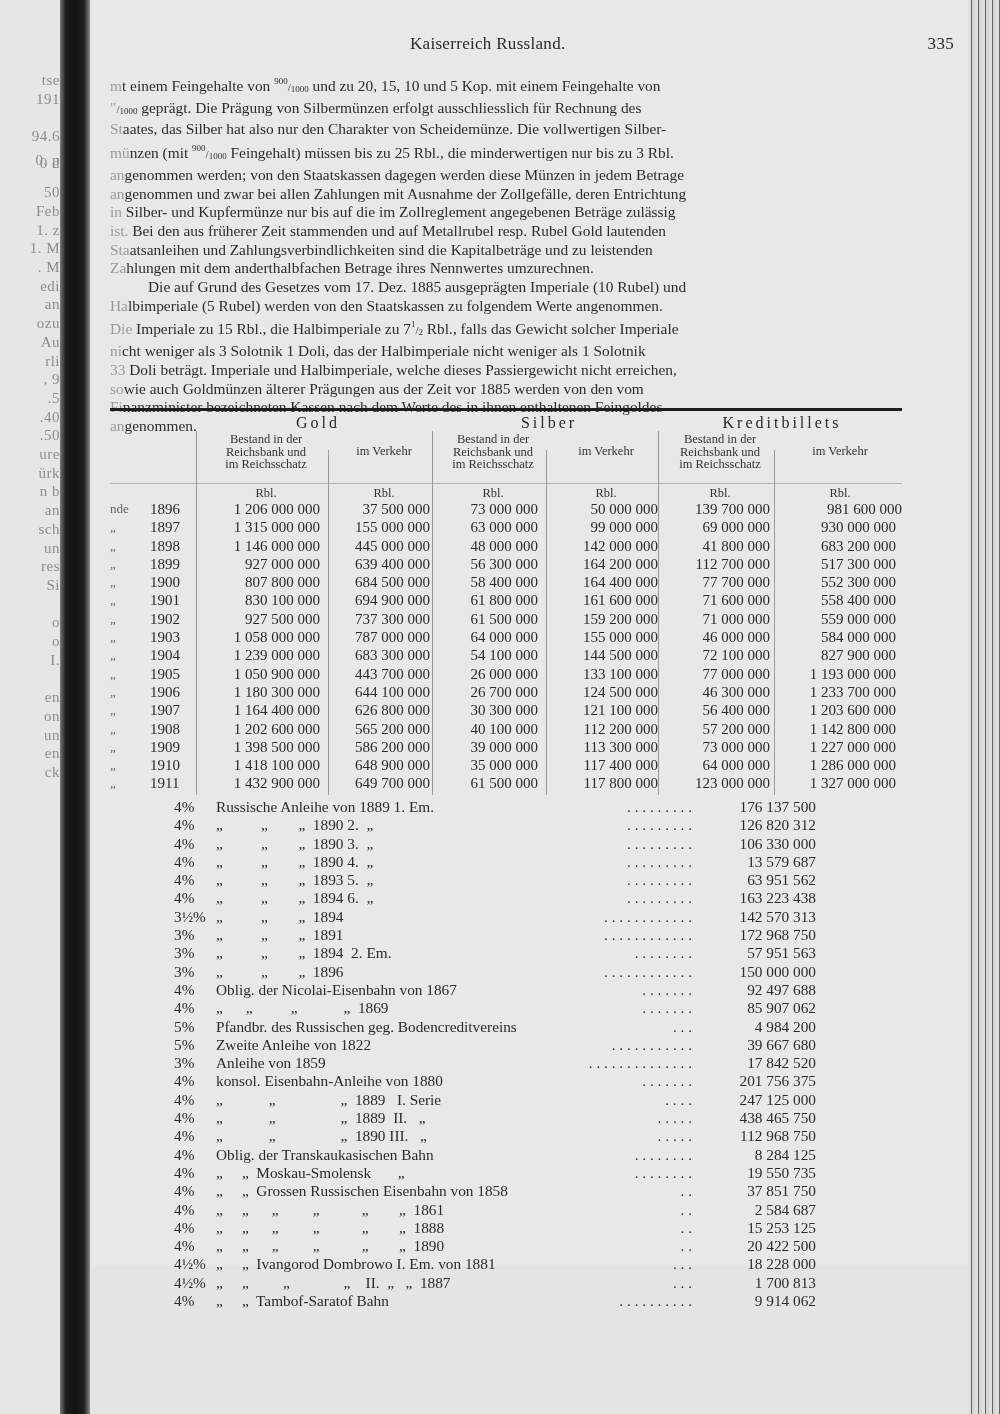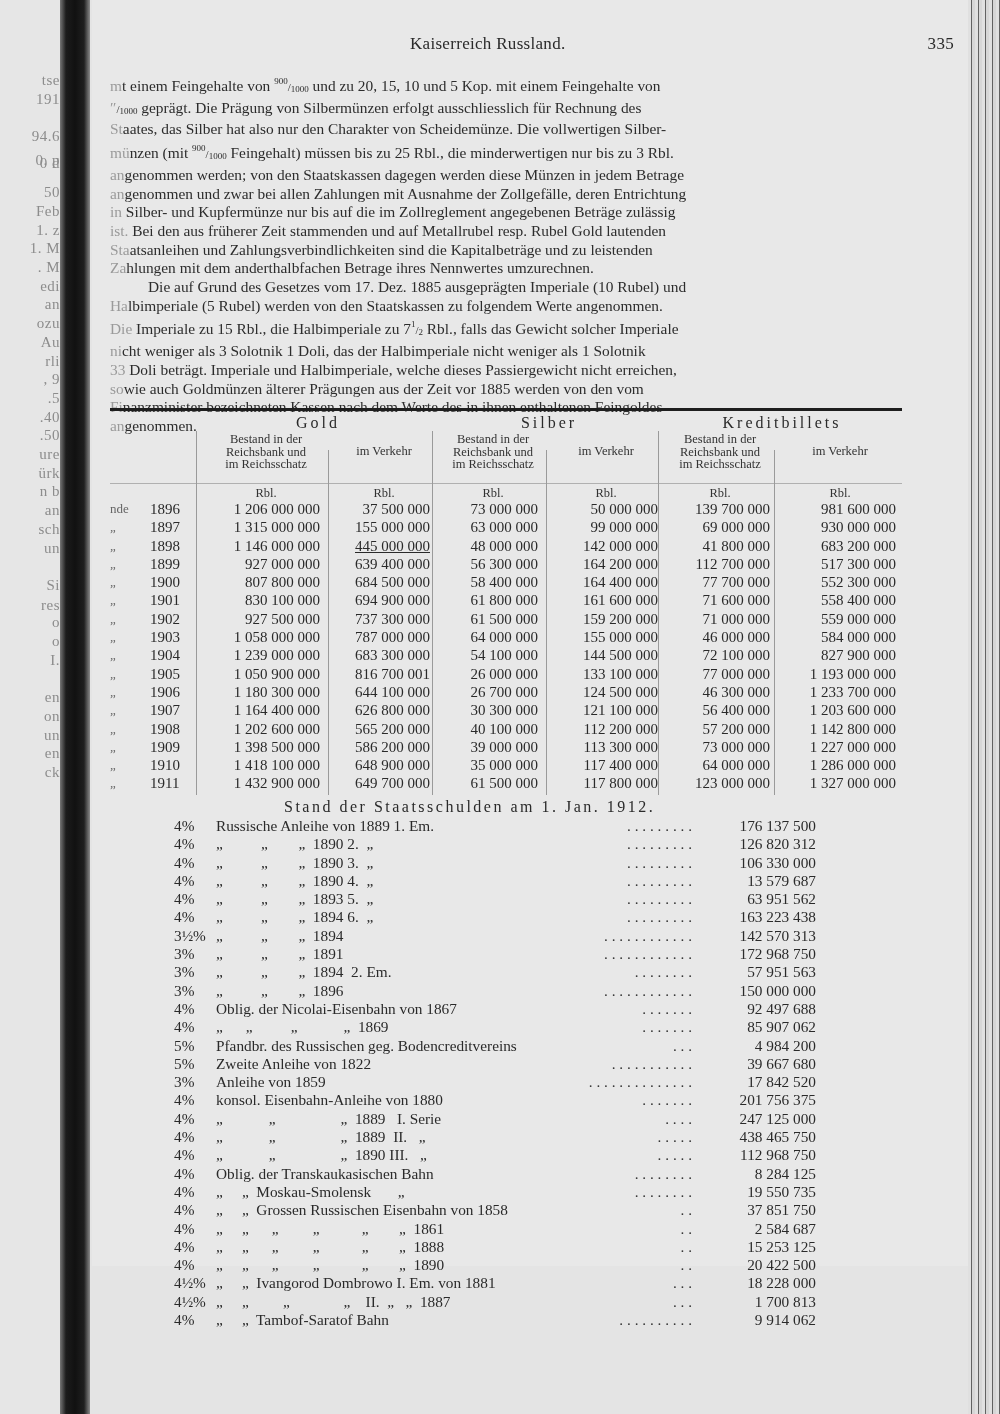--- a/index.html
+++ b/index.html
@@ -107,21 +107,21 @@
     <div class="frag-line" style="top: 371.2px;">, 9</div>
     <div class="frag-line" style="top: 389.9px;">.5</div>
     <div class="frag-line" style="top: 408.6px;">.40</div>
     <div class="frag-line" style="top: 427.3px;">.50</div>
     <div class="frag-line" style="top: 446px;">ure</div>
     <div class="frag-line" style="top: 464.7px;">ürk</div>
     <div class="frag-line" style="top: 483.4px;">n b</div>
     <div class="frag-line" style="top: 502.1px;">an</div>
     <div class="frag-line" style="top: 520.8px;">sch</div>
     <div class="frag-line" style="top: 539.5px;">un</div>
-    <div class="frag-line" style="top: 558.2px; margin-top: 39px;">res</div>
+    <div class="frag-line" style="top: 558.2px;">res</div>
     <div class="frag-line" style="top: 576.9px;">Si</div>
     <div class="frag-line" style="top: 595.6px;"></div>
     <div class="frag-line" style="top: 614.3px;">o</div>
     <div class="frag-line" style="top: 633px;">o</div>
     <div class="frag-line" style="top: 651.7px;">I.</div>
     <div class="frag-line" style="top: 670.4px;"></div>
     <div class="frag-line" style="top: 689.1px;">en</div>
     <div class="frag-line" style="top: 707.8px;">on</div>
     <div class="frag-line" style="top: 726.5px;">un</div>
     <div class="frag-line" style="top: 745.2px;">en</div>
@@ -184,37 +184,37 @@
       </div>
     <div id="crows">
         <div class="crow">
           <span class="prefix">nde</span>
           <span class="year">1896</span>
           <span class="num" style="right: 582px;">1 206 000 000</span>
           <span class="num" style="right: 472px;">37 500 000</span>
           <span class="num" style="right: 364px;">73 000 000</span>
           <span class="num" style="right: 244px;">50 000 000</span>
           <span class="num" style="right: 132px;">139 700 000</span>
-          <span class="num" style="right: 6px; margin-left: 35px;">981 600 000</span>
+          <span class="num" style="right: 0; margin-left: 35px;">981 600 000</span>
         </div>
         <div class="crow">
           <span class="prefix">„</span>
           <span class="year">1897</span>
           <span class="num" style="right: 582px;">1 315 000 000</span>
           <span class="num" style="right: 472px;">155 000 000</span>
           <span class="num" style="right: 364px;">63 000 000</span>
           <span class="num" style="right: 244px;">99 000 000</span>
           <span class="num" style="right: 132px;">69 000 000</span>
           <span class="num" style="right: 6px;">930 000 000</span>
         </div>
         <div class="crow">
           <span class="prefix">„</span>
           <span class="year">1898</span>
           <span class="num" style="right: 582px;">1 146 000 000</span>
-          <span class="num" style="right: 472px; text-decoration: underline;">445 000 000</span>
+          <span class="num" style="right: 472px;">445 000 000</span>
           <span class="num" style="right: 364px;">48 000 000</span>
           <span class="num" style="right: 244px;">142 000 000</span>
           <span class="num" style="right: 132px;">41 800 000</span>
           <span class="num" style="right: 6px;">683 200 000</span>
         </div>
         <div class="crow">
           <span class="prefix">„</span>
           <span class="year">1899</span>
           <span class="num" style="right: 582px;">927 000 000</span>
           <span class="num" style="right: 472px;">639 400 000</span>
@@ -270,21 +270,21 @@
           <span class="num" style="right: 472px;">683 300 000</span>
           <span class="num" style="right: 364px;">54 100 000</span>
           <span class="num" style="right: 244px;">144 500 000</span>
           <span class="num" style="right: 132px;">72 100 000</span>
           <span class="num" style="right: 6px;">827 900 000</span>
         </div>
         <div class="crow">
           <span class="prefix">„</span>
           <span class="year">1905</span>
           <span class="num" style="right: 582px;">1 050 900 000</span>
-          <span class="num" style="right: 472px;">816 700 001</span>
+          <span class="num" style="right: 472px;">443 700 000</span>
           <span class="num" style="right: 364px;">26 000 000</span>
           <span class="num" style="right: 244px;">133 100 000</span>
           <span class="num" style="right: 132px;">77 000 000</span>
           <span class="num" style="right: 6px;">1 193 000 000</span>
         </div>
         <div class="crow">
           <span class="prefix">„</span>
           <span class="year">1906</span>
           <span class="num" style="right: 582px;">1 180 300 000</span>
           <span class="num" style="right: 472px;">644 100 000</span>
@@ -346,21 +346,20 @@
       </div>
   <div class="vline" style="left: 86px; top: 23px; height: 364px;"></div>
       <div class="vline" style="left: 218px; top: 42px; height: 345px;"></div>
       <div class="vline" style="left: 322px; top: 23px; height: 364px;"></div>
       <div class="vline" style="left: 436px; top: 42px; height: 345px;"></div>
       <div class="vline" style="left: 548px; top: 23px; height: 364px;"></div>
       <div class="vline" style="left: 664px; top: 42px; height: 345px;"></div>
     </div>
 
   <div class="debt">
-    <div class="heading">Stand der Staatsschulden am 1. Jan. 1912.</div>
     <div id="drows">
         <div class="drow">
           <span class="rate">4%</span>
           <span class="desc" style="white-space: pre;">Russische Anleihe von 1889 1. Em.</span>
           <span class="dots" style="right: 230px; white-space: pre;">. . . . . . . . .</span>
           <span class="amount">176 137 500</span>
         </div>
         <div class="drow">
           <span class="rate">4%</span>
           <span class="desc" style="white-space: pre;">„          „        „  1890 2.  „</span>

